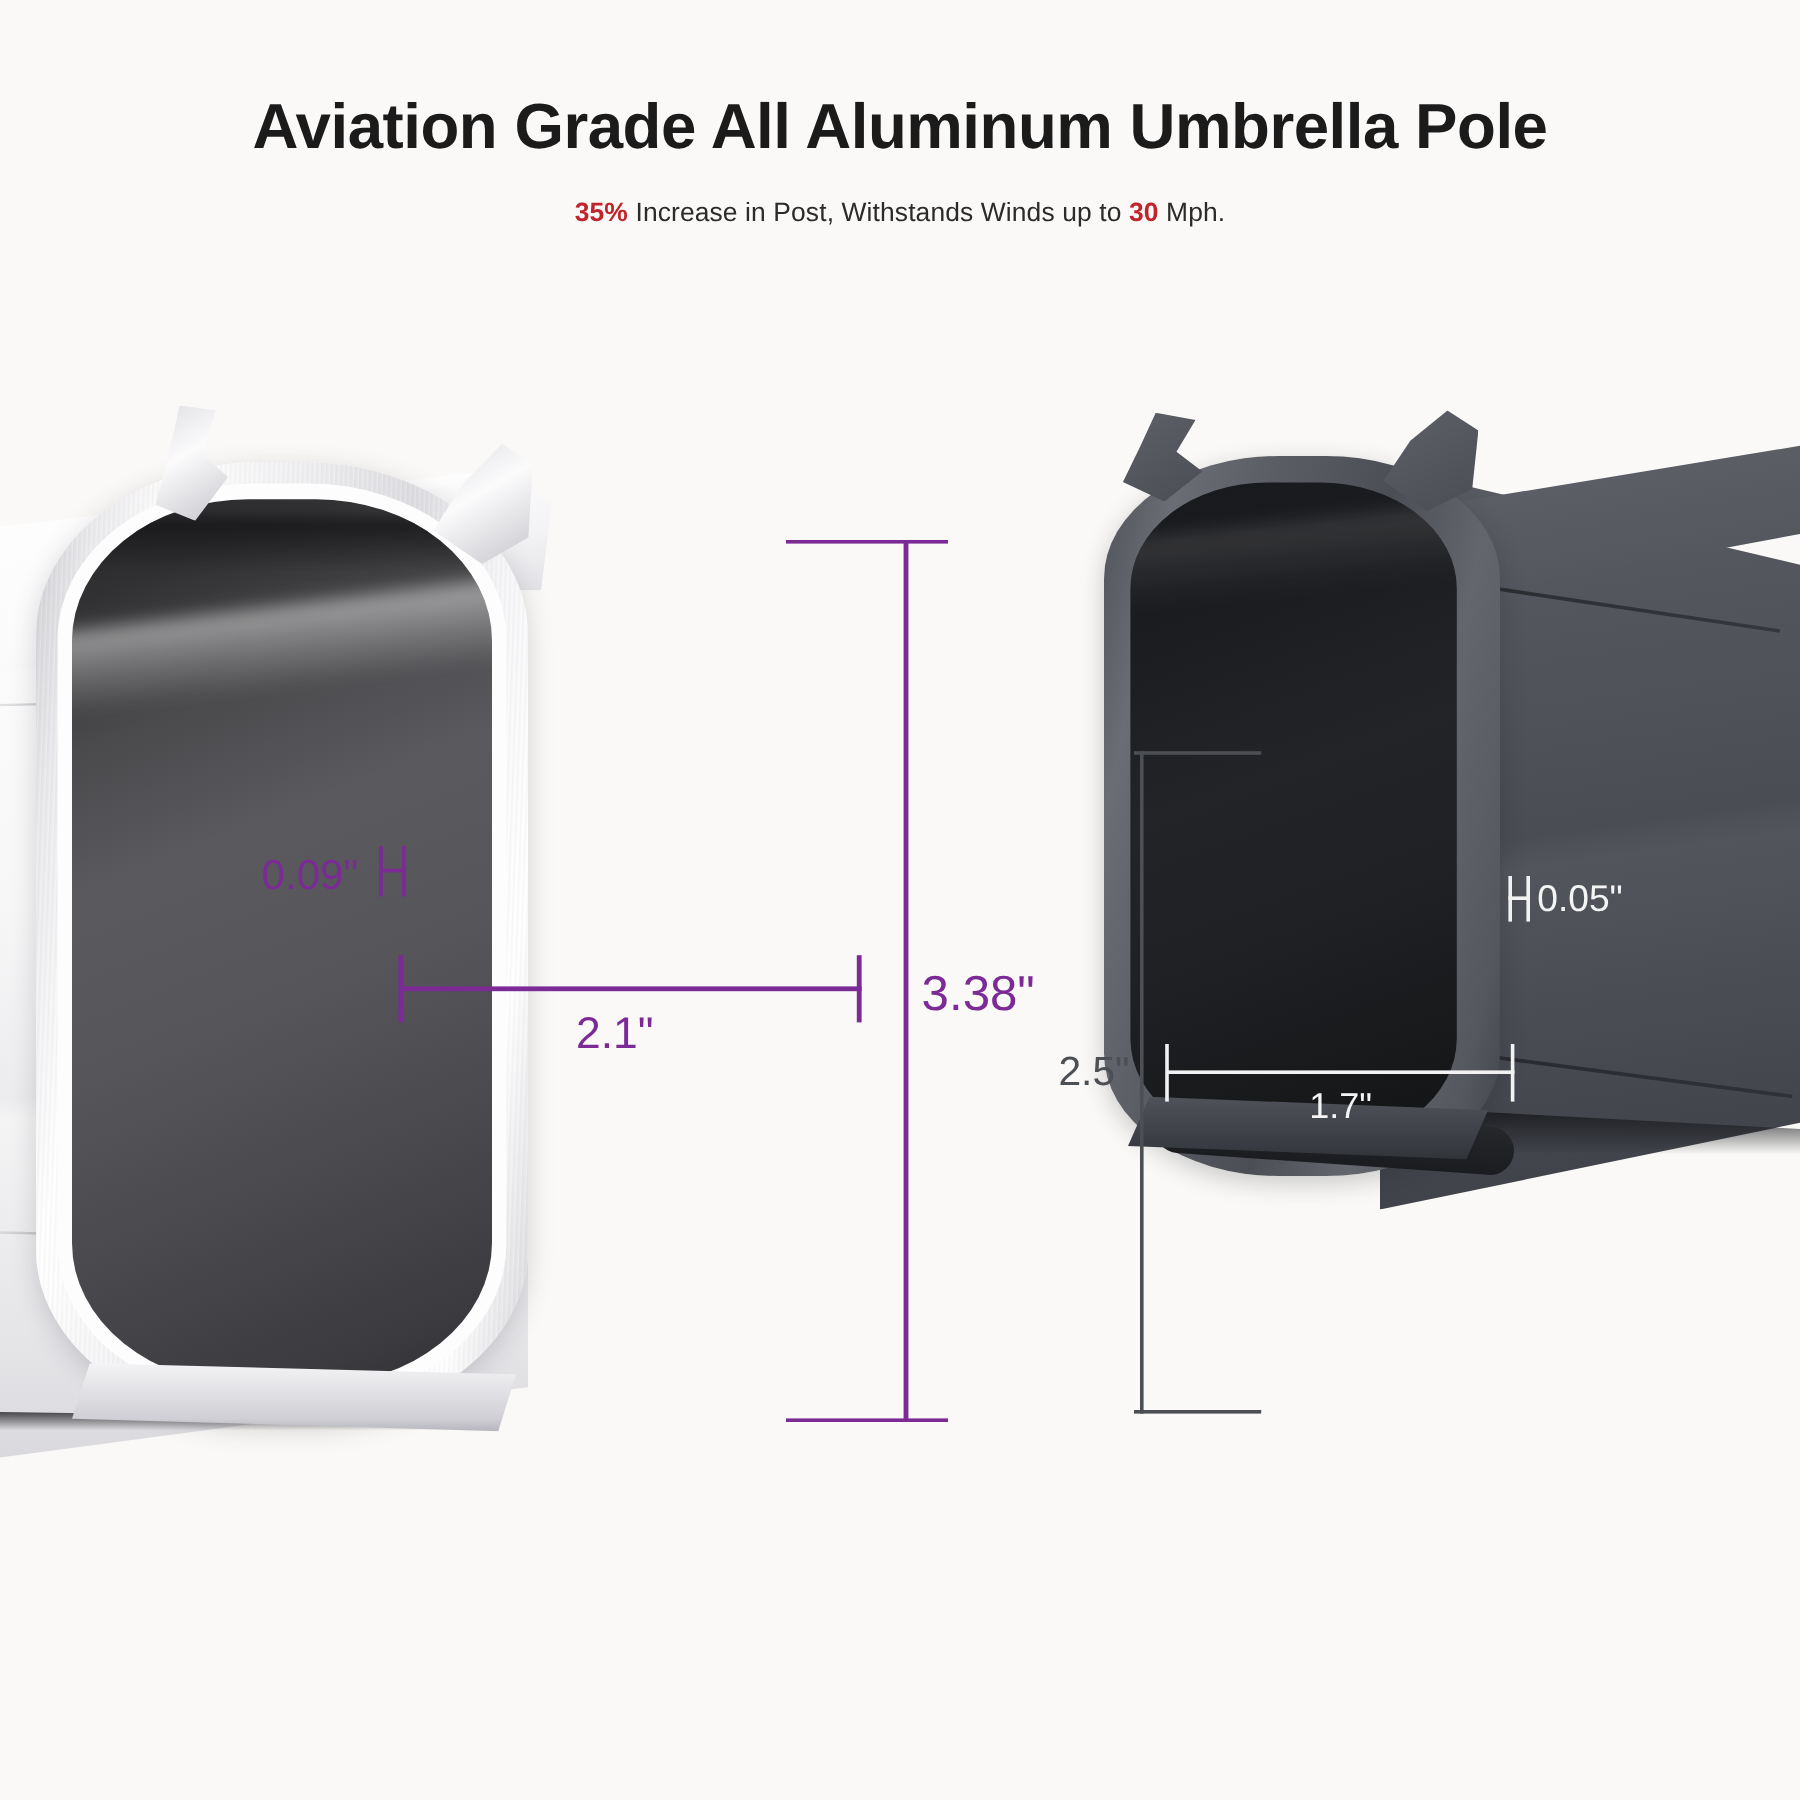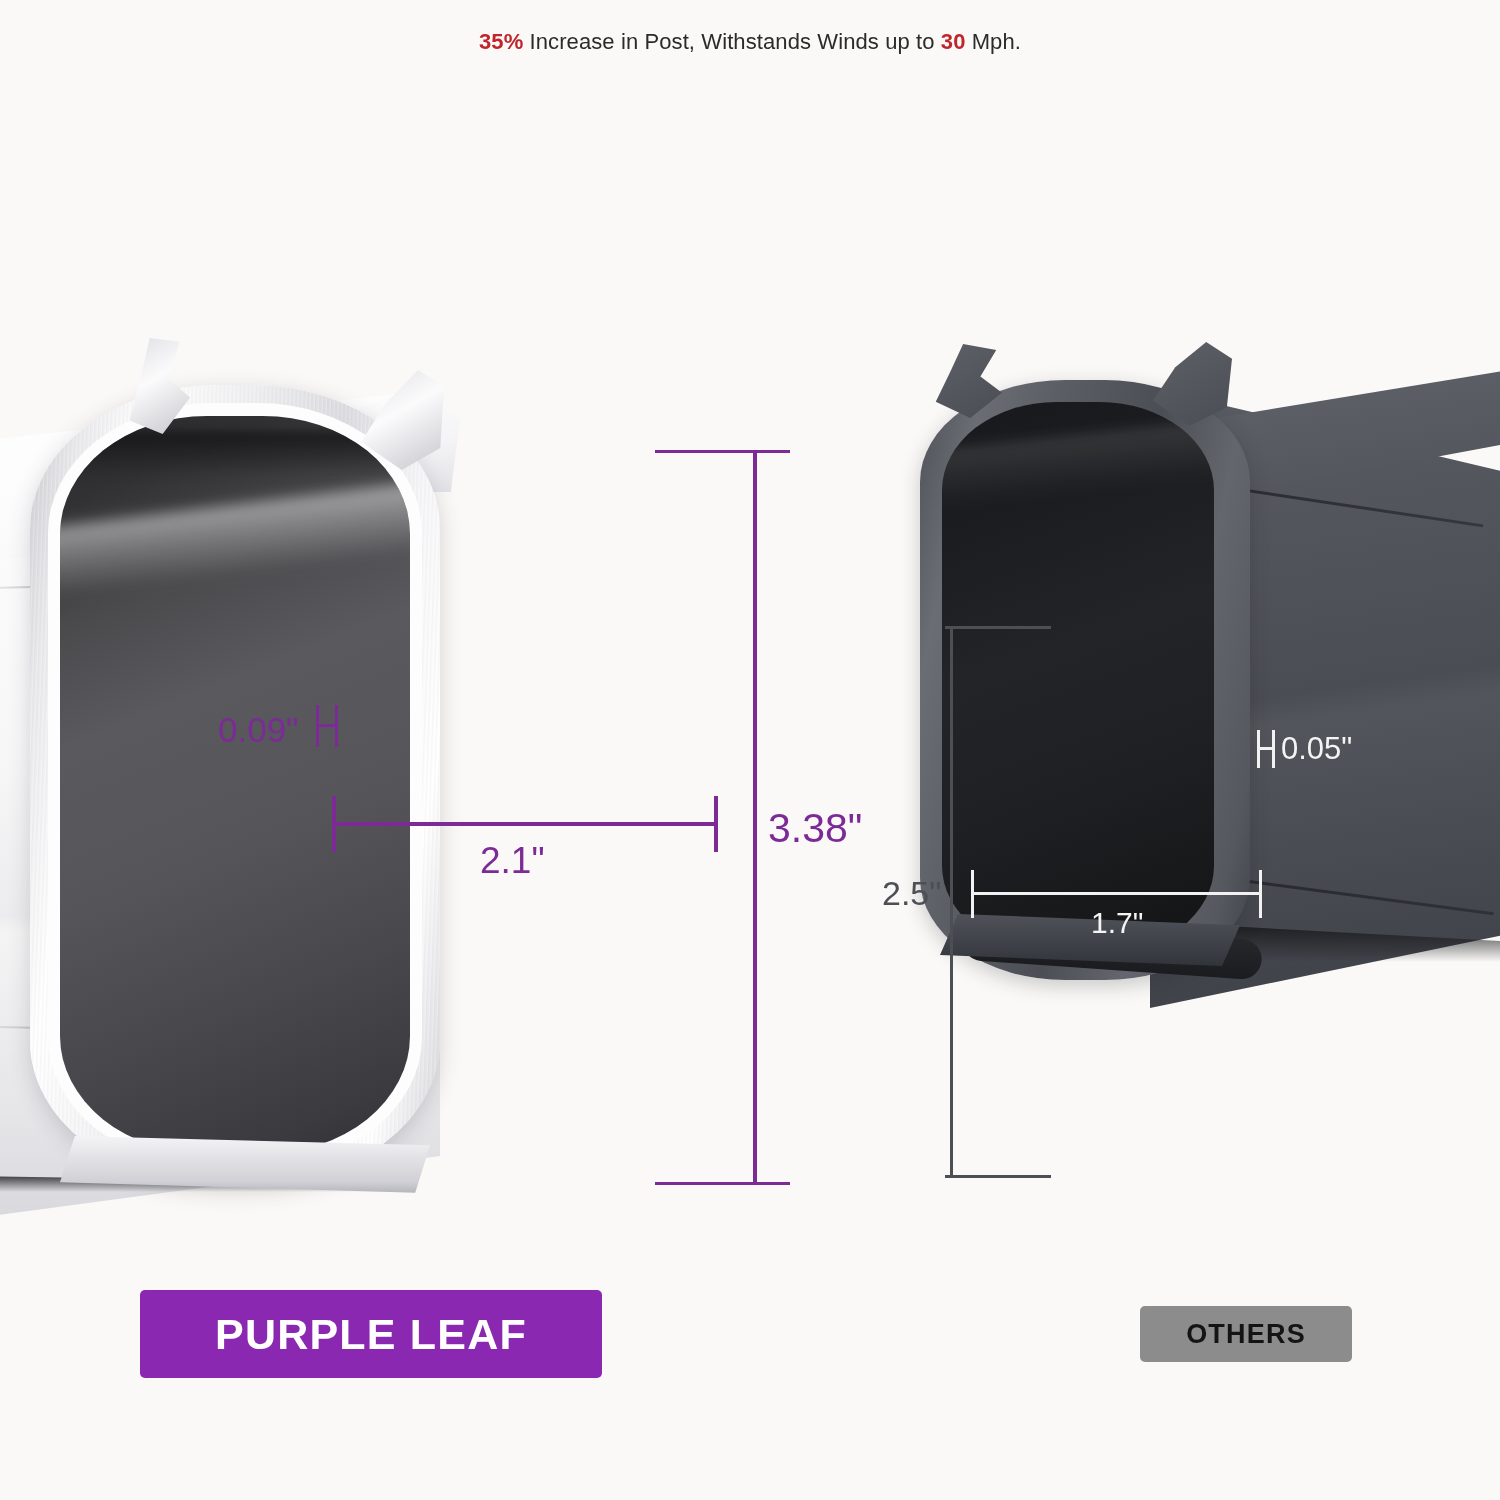--- a/index.html
+++ b/index.html
@@ -337,20 +337,21 @@
     color: #141414;
     font-size: 27px;
   }
 </style>
 </head>
 <body>
 
 <div id="canvas">
 
   <div id="header-block">
+    <h1 id="page-title">Aviation Grade All Aluminum Umbrella Pole</h1>
     <p id="subtitle"><span class="hl">35%</span><span> Increase in Post, Withstands Winds up to </span><span class="hl">30</span><span> Mph.</span></p>
   </div>
 
   <div id="stage">
 
     <div id="left-pole">
       <div class="pl-body"></div>
       <div class="pl-body-top"></div>
       <div class="pl-line a"></div>
       <div class="pl-line b"></div>
@@ -404,18 +405,14 @@
     <div class="dim-line-w" style="left:971px; top:540px; width:3px; height:48px;"></div>
     <div class="dim-line-w" style="left:1259px; top:540px; width:3px; height:48px;"></div>
     <div class="dim-label dim-white" style="left:1091px; top:578px; font-size:30px;">1.7"</div>
 
     <div class="dim-line-w" style="left:1257px; top:400px; width:3px; height:38px;"></div>
     <div class="dim-line-w" style="left:1257px; top:417px; width:18px; height:3px;"></div>
     <div class="dim-line-w" style="left:1272px; top:400px; width:3px; height:38px;"></div>
     <div class="dim-label dim-white" style="left:1281px; top:403px; font-size:31px;">0.05"</div>
   </div>
 
-  <div id="badges">
-    <div class="badge" id="badge-purple-leaf">PURPLE LEAF</div>
-    <div class="badge" id="badge-others">OTHERS</div>
-  </div>
 
 </div>
 
 </body></html>

